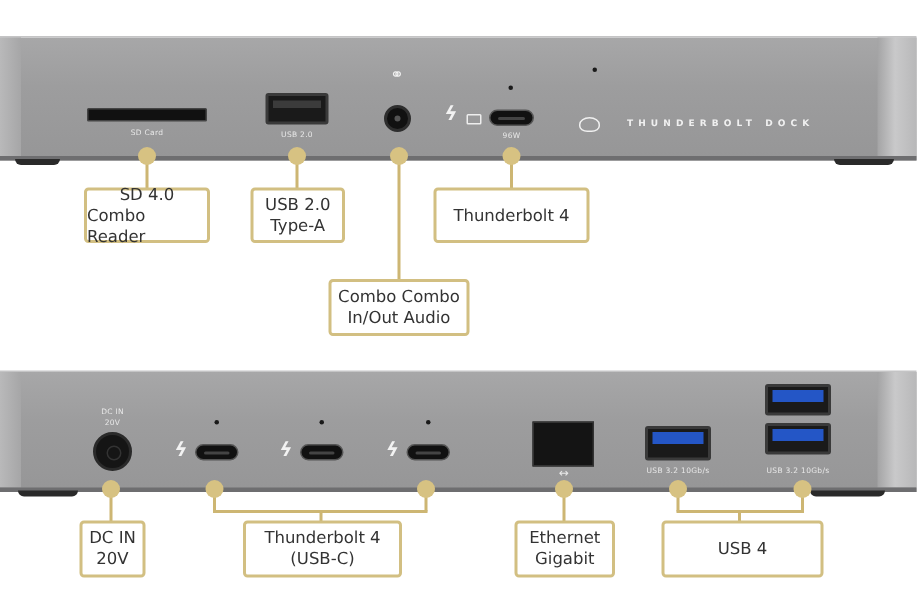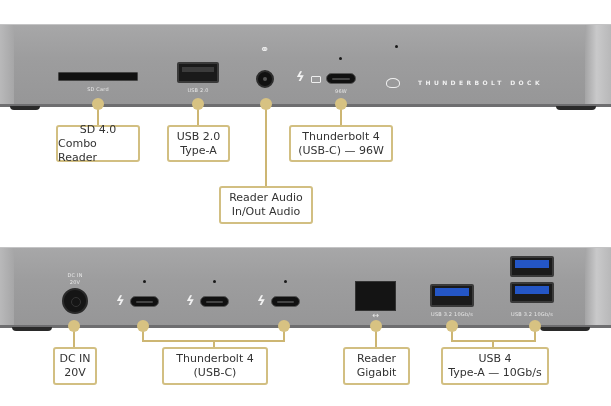--- a/index.html
+++ b/index.html
@@ -123,26 +123,25 @@
 
 <div class="callout" style="left:56px; top:125px; width:84px; height:37px;">
   <span>SD 4.0</span>
   <span>Combo Reader</span>
 </div>
 <div class="callout" style="left:167px; top:125px; width:63px; height:37px;">
   <span>USB 2.0</span>
   <span>Type-A</span>
 </div>
 <div class="callout" style="left:219px; top:186px; width:94px; height:38px;">
-  <span>Reader Audio</span>
+  <span>Combo Combo</span>
   <span>In/Out Audio</span>
 </div>
 <div class="callout" style="left:289px; top:125px; width:104px; height:37px;">
   <span>Thunderbolt 4</span>
-  <span>(USB-C) — 96W</span>
 </div>
 
 <div class="dock" style="left:0; top:247px; width:611px; height:80px;">
   <div class="left-cap"></div>
   <div class="right-cap"></div>
   <div class="bottom-edge"></div>
 </div>
 <div class="foot" style="left:12px; top:327px; width:40px;"></div>
 <div class="foot" style="left:540px; top:327px; width:50px;"></div>
 
@@ -208,19 +207,18 @@
 
 <div class="callout" style="left:53px; top:347px; width:44px; height:38px;">
   <span>DC IN</span>
   <span>20V</span>
 </div>
 <div class="callout" style="left:162px; top:347px; width:106px; height:38px;">
   <span>Thunderbolt 4</span>
   <span>(USB-C)</span>
 </div>
 <div class="callout" style="left:343px; top:347px; width:67px; height:38px;">
-  <span>Reader</span>
+  <span>Ethernet</span>
   <span>Gigabit</span>
 </div>
 <div class="callout" style="left:441px; top:347px; width:108px; height:38px;">
   <span>USB 4</span>
-  <span>Type-A — 10Gb/s</span>
 </div>
 
 </body></html>

